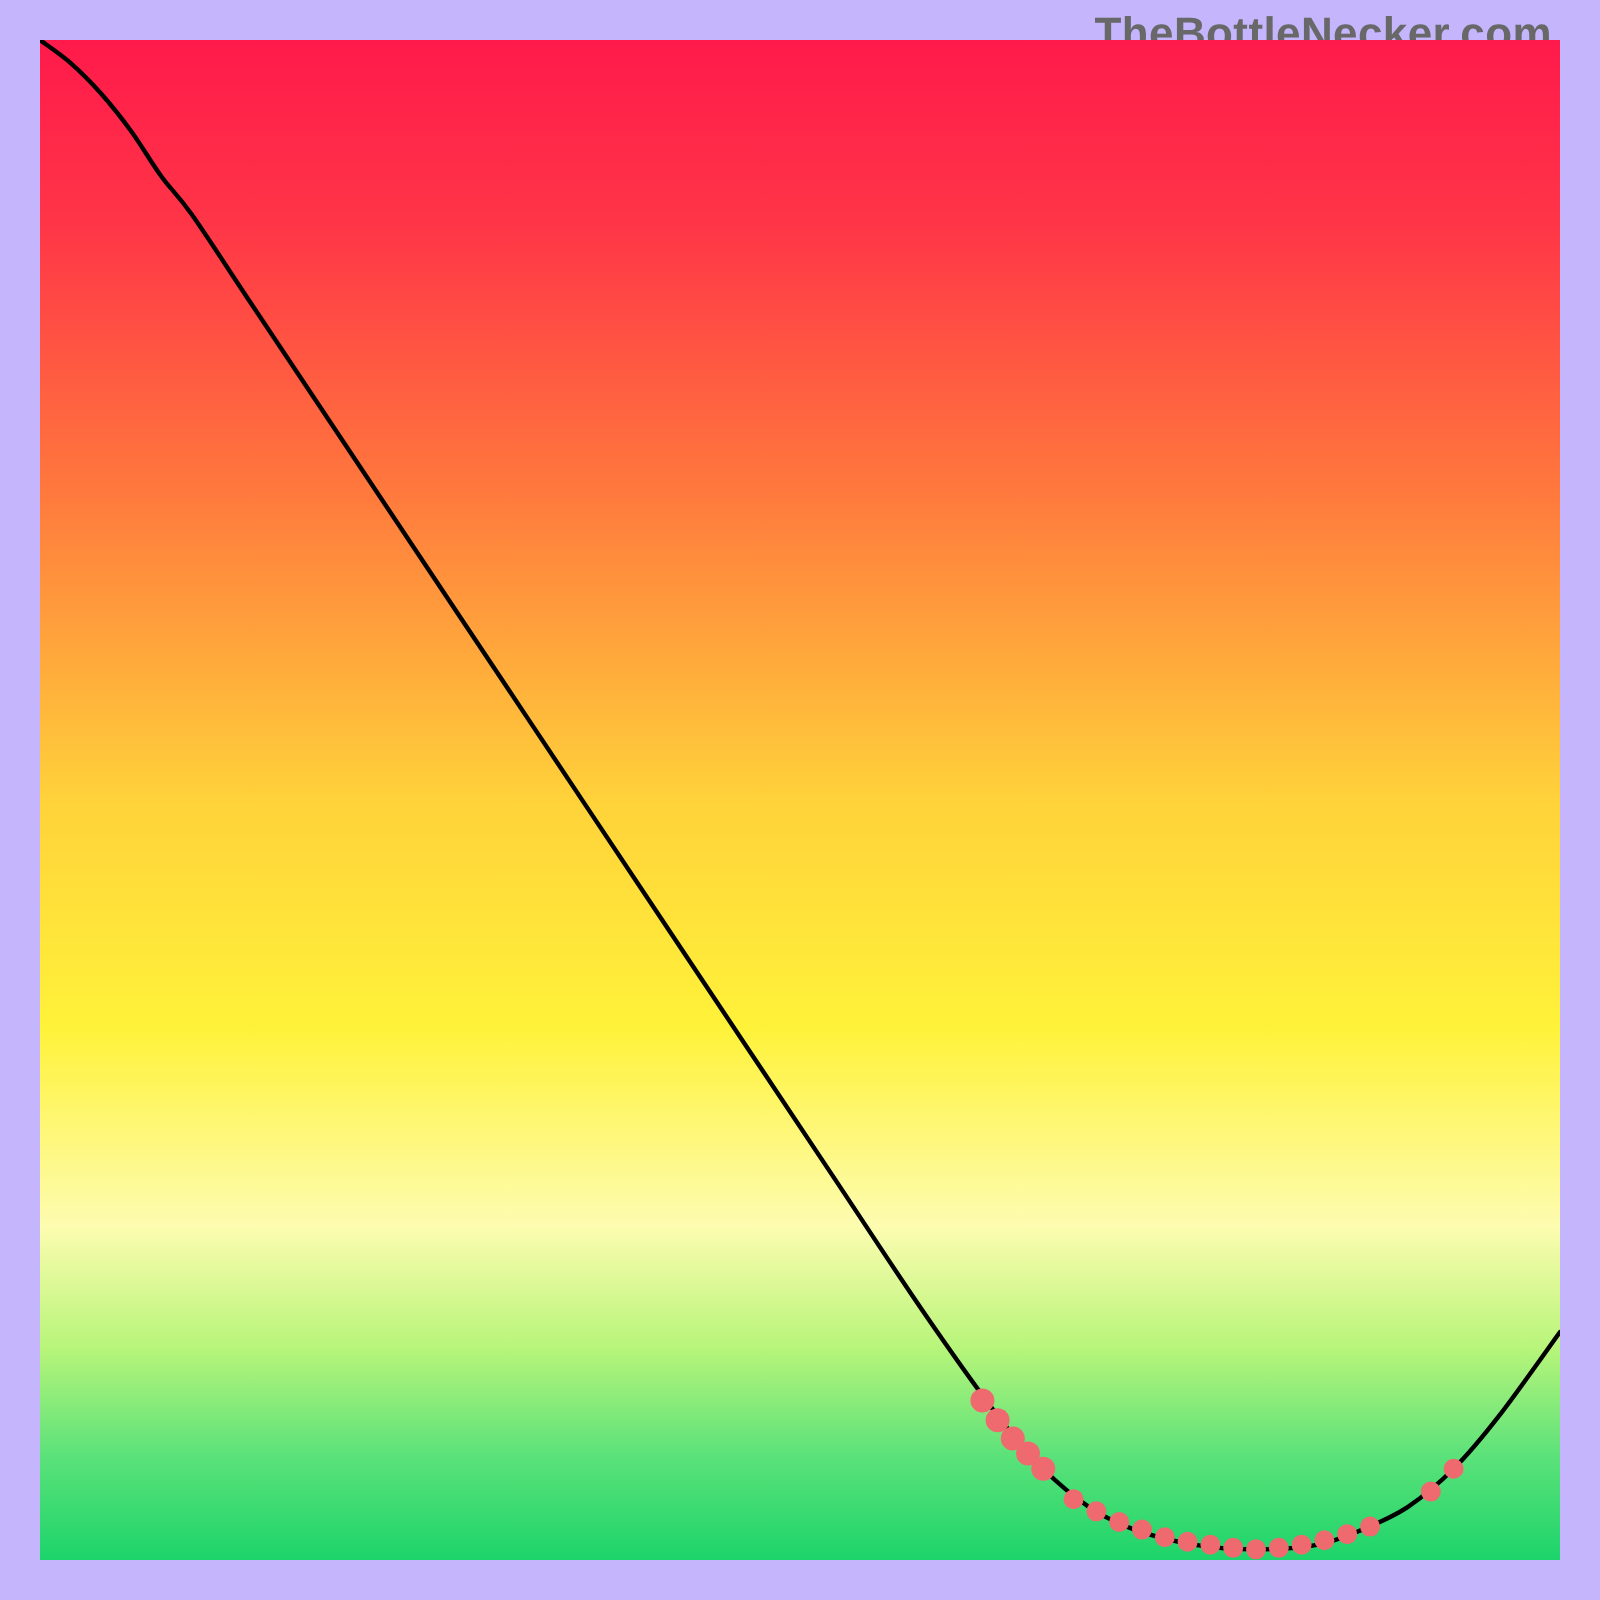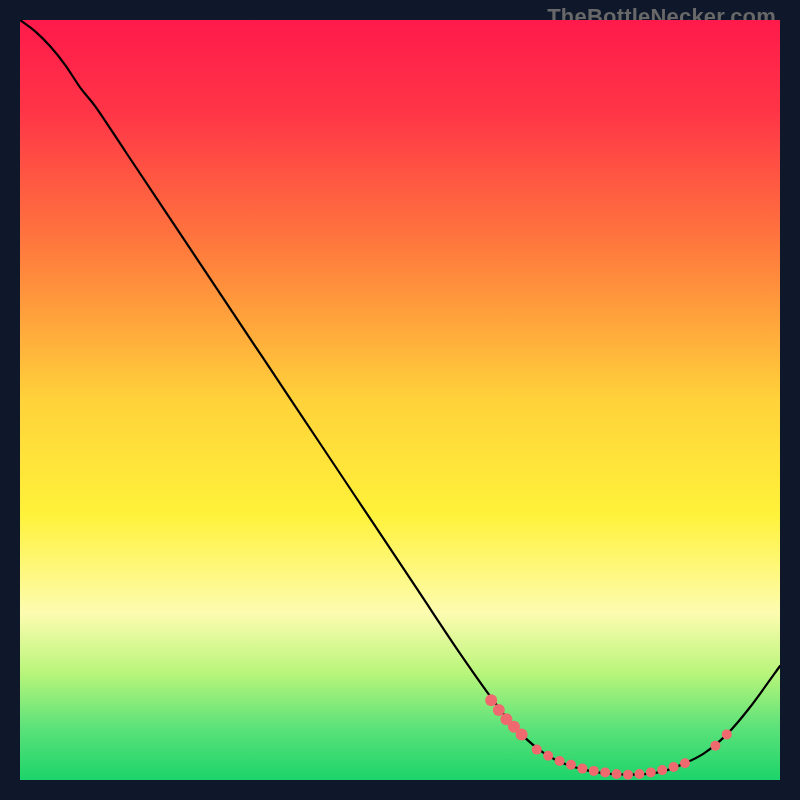--- a/index.html
+++ b/index.html
@@ -8,21 +8,21 @@
     width: 800px;
     height: 800px;
     background: #000;
     overflow: hidden;
     font-family: Arial, Helvetica, sans-serif;
   }
   .stage {
     position: relative;
     width: 800px;
     height: 800px;
-    background: #0f172a;
+    background: #c4b5fd;
   }
   .plot {
     position: absolute;
     left: 20px;
     top: 20px;
     width: 760px;
     height: 760px;
   }
   .watermark {
     position: absolute;

